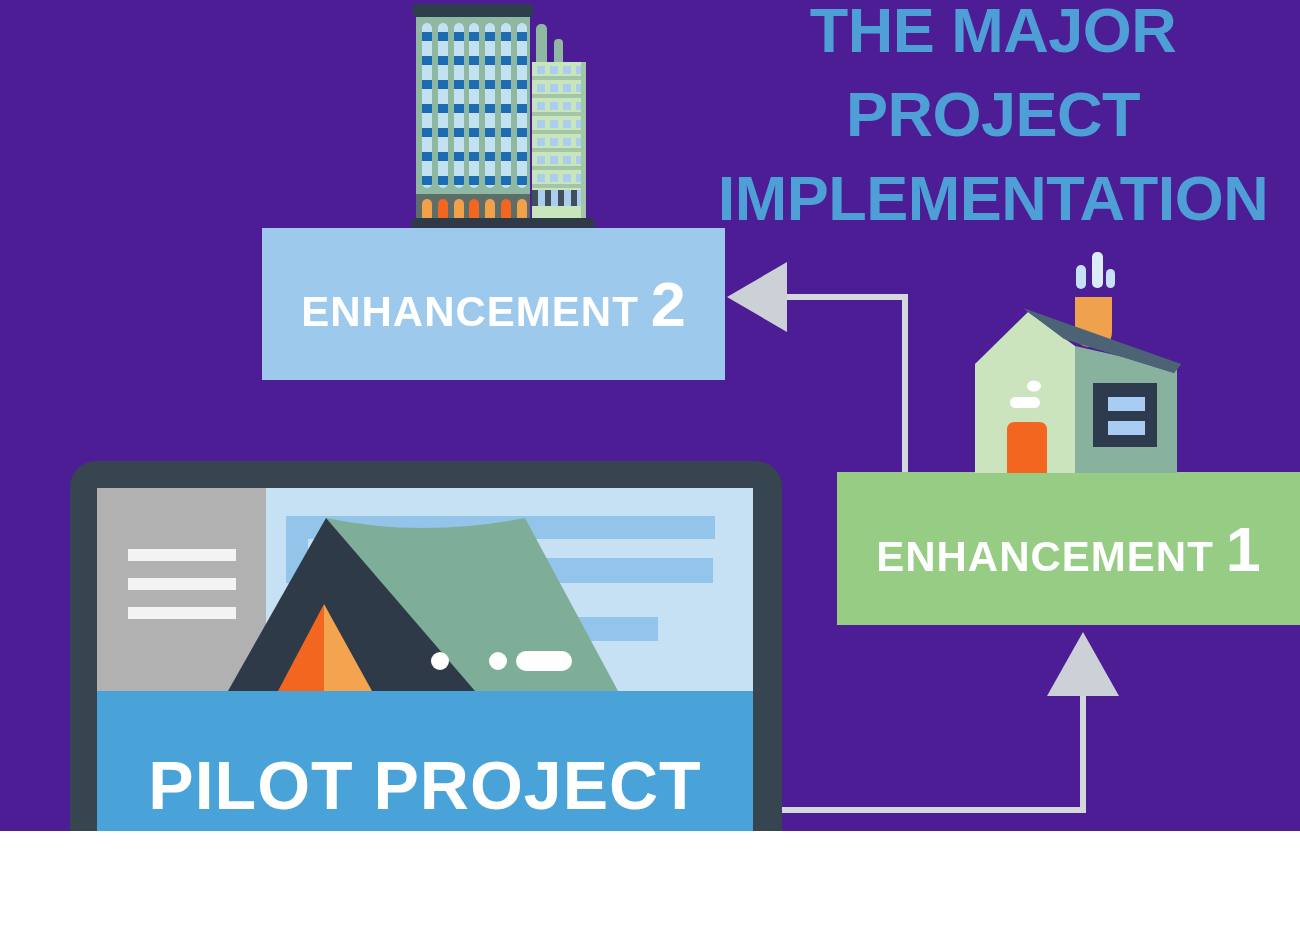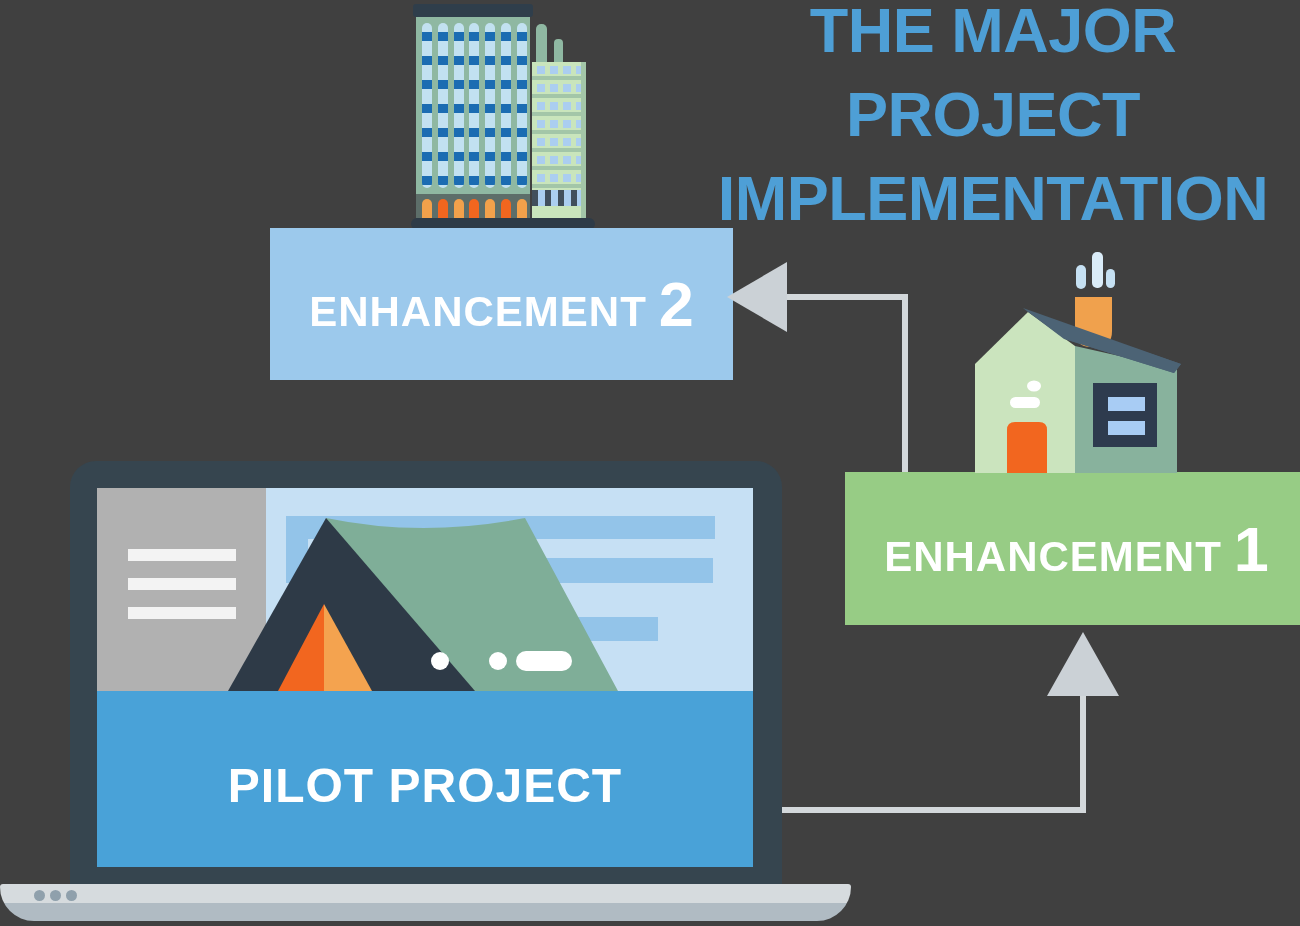--- a/index.html
+++ b/index.html
@@ -1,16 +1,16 @@
 <!DOCTYPE html>
 <html><head>
 <meta charset="utf-8">
 <style>
   html,body{margin:0;padding:0;background:#ffffff;}
-  .canvas{position:relative;width:1300px;height:926px;background:#404040;overflow:hidden;
+  .canvas{position:relative;width:1300px;height:831px;background:#4c1d95;overflow:hidden;
           font-family:"Liberation Sans", sans-serif;}
   .abs{position:absolute;}
 
   
   .main-title{left:690px;top:-12px;width:606px;text-align:center;
               font-size:63px;line-height:84px;font-weight:bold;letter-spacing:-0.5px;
               color:#4E9FD6;}
 
   
   .b1-body{left:416px;top:15px;width:114px;height:203px;background:#8FB8A2;}
@@ -28,21 +28,21 @@
      background:
        repeating-linear-gradient(180deg,#C9E5BC 0 4px,rgba(0,0,0,0) 4px 12px,#C9E5BC 12px 14px,#A3C6A8 14px 18px),
        repeating-linear-gradient(90deg,#C9E5BC 0 5px,#ABCEF0 5px 13px);}
   .b2-dark{left:532px;top:190px;width:54px;height:16px;
      background:repeating-linear-gradient(90deg,#414F5C 0 6px,#ABCEF0 6px 13px);}
   .b2-foot{left:532px;top:206px;width:54px;height:12px;background:#C9E5BC;}
   .b2-edge{left:581px;top:62px;width:5px;height:156px;background:#A3C6A8;}
   .pedestal{left:411px;top:218px;width:184px;height:12px;background:#2E3B47;border-radius:6px;}
 
   
-  .box{display:flex;align-items:center;justify-content:center;margin-left:8px;}
+  .box{display:flex;align-items:center;justify-content:center;}
   .e2-box{left:262px;top:228px;width:463px;height:152px;background:#9CC9EC;}
   .e1-box{left:837px;top:472px;width:463px;height:153px;background:#97CC85;}
   .enh-line{display:flex;align-items:baseline;color:#FFFFFF;font-weight:bold;}
   .enh-label{font-size:42px;letter-spacing:1px;}
   .enh-num{font-size:63px;margin-left:12px;}
 
   
   .line{background:#D3D8DB;}
   .cB-v{left:902px;top:297px;width:6px;height:175px;}
   .cB-h{left:785px;top:294px;width:123px;height:6px;}
@@ -61,21 +61,21 @@
   .sidebar{left:97px;top:488px;width:169px;height:203px;background:#B1B1B1;}
   .sbar{left:128px;width:108px;height:12px;background:#F3F3F3;}
   .thumb{left:286px;top:516px;width:22px;height:65px;background:#93C4E9;}
   .cbar{background:#93C4E9;}
   .bar1{left:286px;top:516px;width:429px;height:23px;}
   .bar2{left:286px;top:558px;width:427px;height:25px;}
   .bar3{left:286px;top:617px;width:372px;height:24px;}
   .tent-svg{left:150px;top:505px;}
   .band{left:97px;top:691px;width:656px;height:176px;background:#49A2D8;
         display:flex;align-items:center;justify-content:center;}
-  .pilot-label{color:#FFFFFF;font-weight:bold;font-size:48px;letter-spacing:1px;transform:translateY(6px);}
+  .pilot-label{color:#FFFFFF;font-weight:bold;font-size:68px;letter-spacing:1px;transform:translateY(6px);}
   .base{left:0px;top:884px;width:851px;height:37px;border-radius:4px 4px 46px 46px;
         background:linear-gradient(180deg,#D6DBDE 0 19px,#B0BBC3 19px 100%);}
   .base-dots{left:34px;top:890px;display:flex;gap:5px;}
   .base-dots i{width:11px;height:11px;border-radius:50%;background:#8FA0AC;}
 
   
   .house-svg{left:960px;top:250px;}
 </style>
 </head>
 <body>

